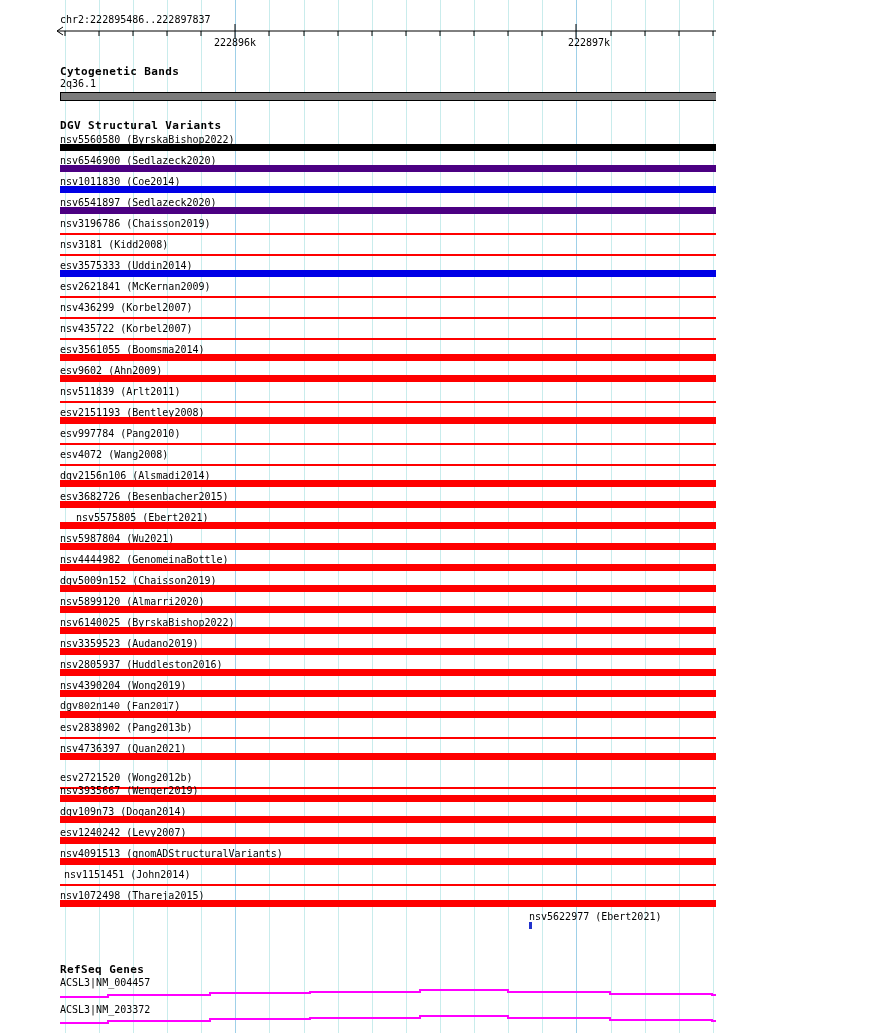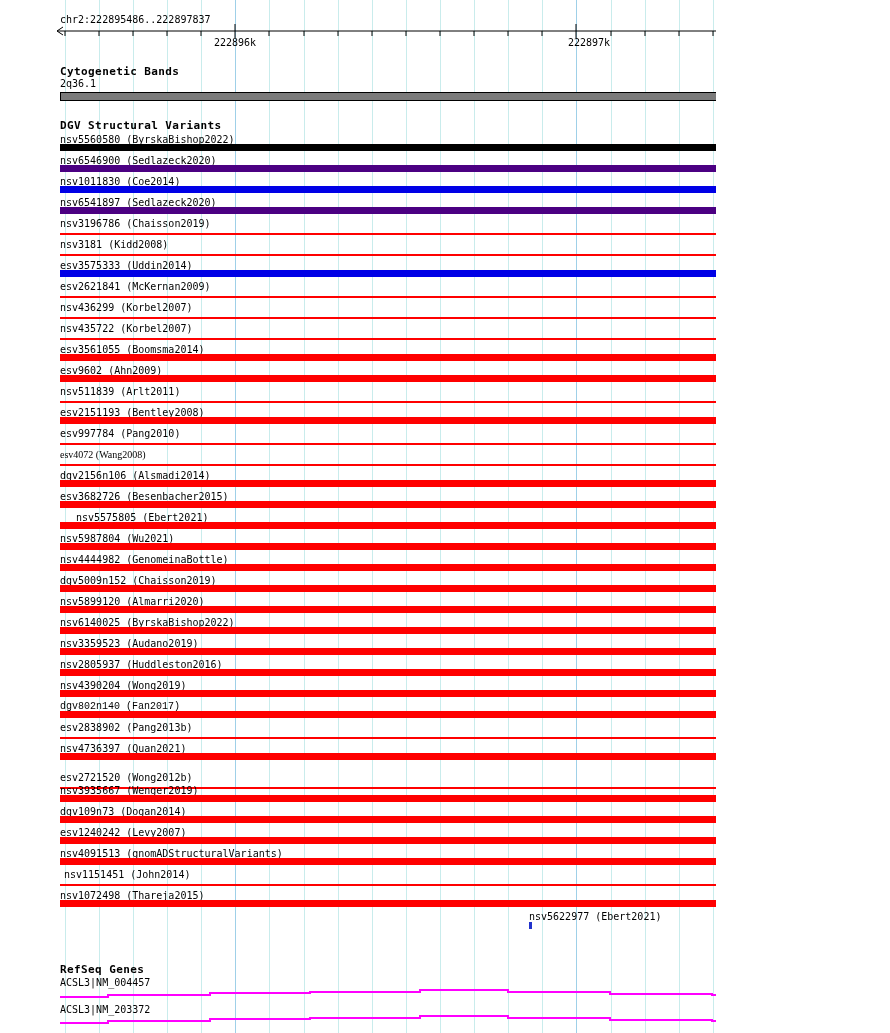--- a/index.html
+++ b/index.html
@@ -145,21 +145,21 @@
       </div>
       <div class="track-row" style="top: 407px;">
         <span class="track-label" style="left: 60px;">esv2151193 (Bentley2008)</span>
         <div class="bar thick" style="left: 60px; width: 802px; background: rgb(255, 0, 0);"></div>
       </div>
       <div class="track-row" style="top: 428px;">
         <span class="track-label" style="left: 60px;">esv997784 (Pang2010)</span>
         <div class="bar thin" style="left: 60px; width: 802px; background: rgb(255, 0, 0);"></div>
       </div>
       <div class="track-row" style="top: 449px;">
-        <span class="track-label" style="left: 60px; font-family: Liberation Serif, serif;">esv4072 (Wang2008)</span>
+        <span class="track-label" style="left: 60px;">esv4072 (Wang2008)</span>
         <div class="bar thin" style="left: 60px; width: 802px; background: rgb(255, 0, 0);"></div>
       </div>
       <div class="track-row" style="top: 470px;">
         <span class="track-label" style="left: 60px;">dgv2156n106 (Alsmadi2014)</span>
         <div class="bar thick" style="left: 60px; width: 802px; background: rgb(255, 0, 0);"></div>
       </div>
       <div class="track-row" style="top: 491px;">
         <span class="track-label" style="left: 60px;">esv3682726 (Besenbacher2015)</span>
         <div class="bar thick" style="left: 60px; width: 802px; background: rgb(255, 0, 0);"></div>
       </div>

